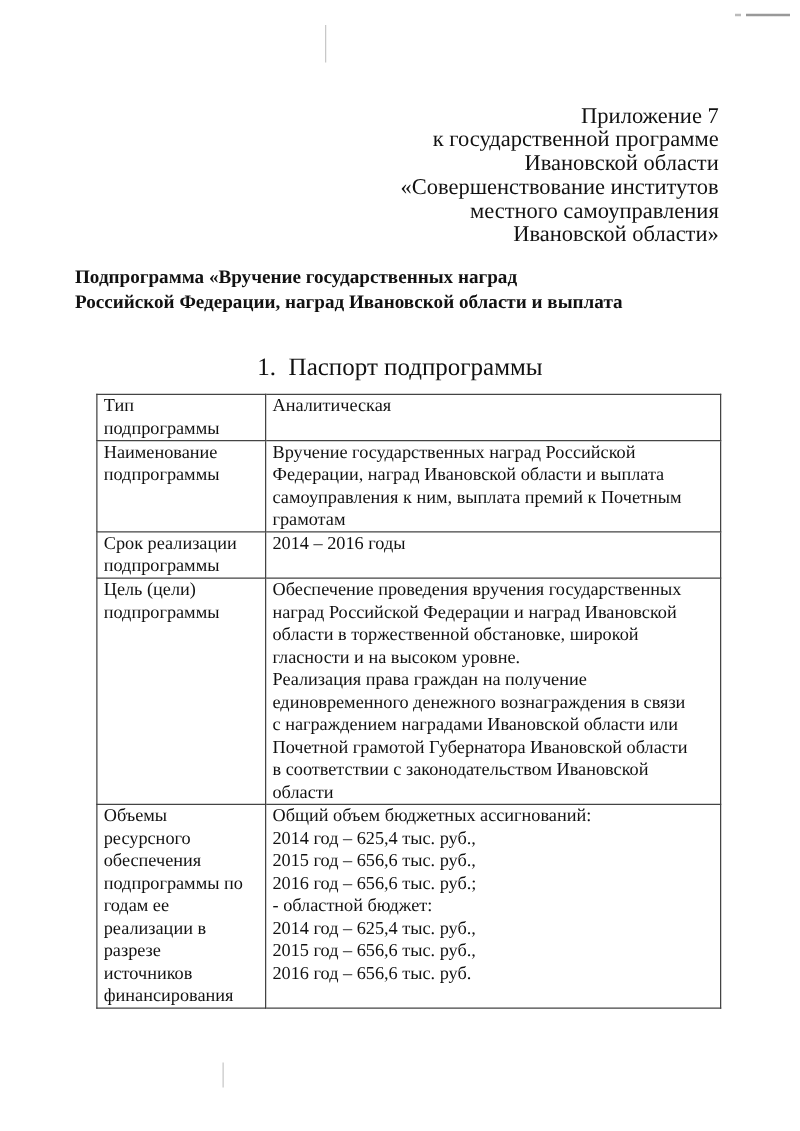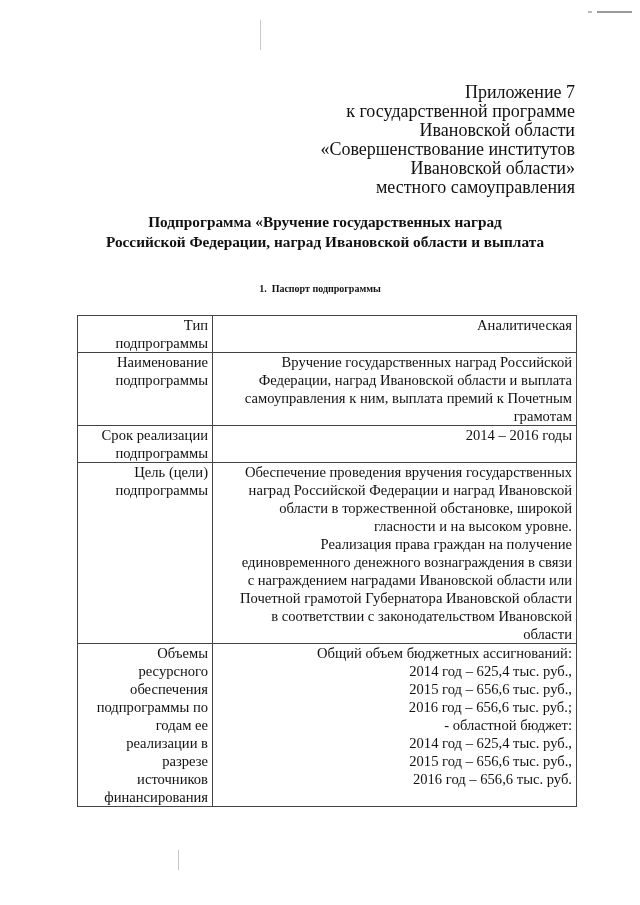--- a/index.html
+++ b/index.html
@@ -12,50 +12,50 @@
     position: absolute; top: 11px; left: 588px; width: 44px; height: 2px;
     background: linear-gradient(90deg, #bbb 0 10%, transparent 10% 20%, #999 20% 100%);
   }
   .scan-dot { position: absolute; background: #c8c8c8; width: 1px; }
   .appendix {
     position: absolute; top: 83px; right: 65px;
     text-align: right; font-size: 18px; line-height: 19px;
   }
   .title {
     position: absolute; top: 212px; left: 60px; width: 530px;
-    text-align: center; font-weight: bold; font-size: 15.3px; line-height: 20px;
+    text-align: left; font-weight: bold; font-size: 15.3px; line-height: 20px;
   }
   .section {
     position: absolute; top: 283px; left: 0; width: 640px;
-    text-align: center; font-weight: bold; font-size: 10px;
+    text-align: center; font-weight: normal; font-size: 20px;
   }
   table.passport {
     position: absolute; top: 315px; left: 77px; width: 500px;
     border-collapse: collapse; font-size: 14.6px; line-height: 18px;
   }
   table.passport td {
-    border: 1.3px solid #444; vertical-align: top; padding: 0 4px 0 5px; text-align: right;
+    border: 1.3px solid #444; vertical-align: top; padding: 0 4px 0 5px;
   }
   table.passport td.label { width: 125px; }
   .line { display: block; white-space: nowrap; }
 </style>
 </head>
 <body>
 
 <div class="scan-mark"></div>
 <div class="scan-dot" style="left:260px;top:20px;height:30px;"></div>
 <div class="scan-dot" style="left:178px;top:850px;height:20px;"></div>
 
 <div class="appendix">
   <span class="line">Приложение 7</span>
   <span class="line">к государственной программе</span>
   <span class="line">Ивановской области</span>
   <span class="line">«Совершенствование институтов</span>
+  <span class="line">местного самоуправления</span>
   <span class="line">Ивановской области»</span>
-  <span class="line">местного самоуправления</span>
 </div>
 
 <div class="title">
   <span class="line">Подпрограмма «Вручение государственных наград</span>
   <span class="line">Российской Федерации, наград Ивановской области и выплата</span>
 </div>
 
 <div class="section">
   <span>1.</span>&nbsp;
   <span>Паспорт подпрограммы</span>

